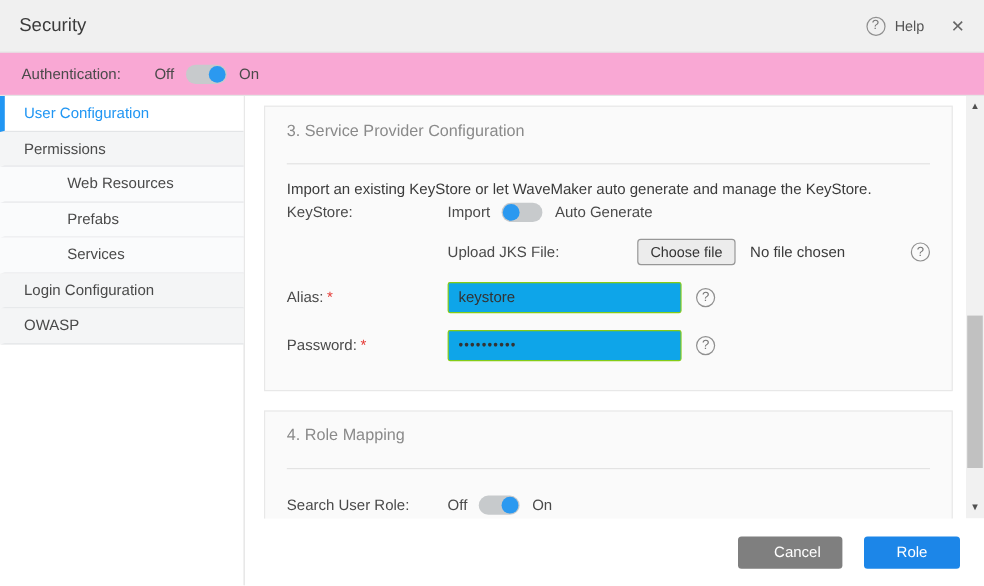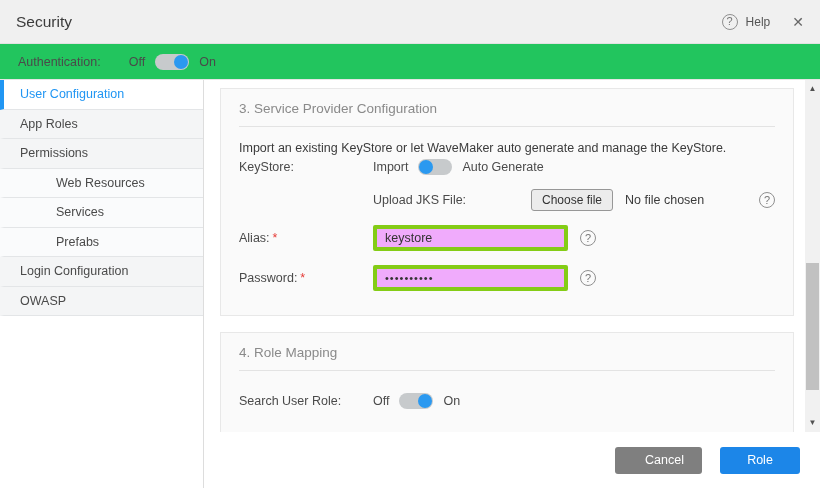--- a/index.html
+++ b/index.html
@@ -21,21 +21,21 @@
   .qicon {
     width:16px; height:16px; border:1px solid #8f8f8f; border-radius:50%;
     color:#777; font-size:11px; display:inline-flex; align-items:center;
     justify-content:center; line-height:1; background:transparent; flex:0 0 auto;
   }
   .hdr-help-text { font-size:12px; color:#555; }
   .hdr-close { font-size:14px; color:#666; margin-left:14px; cursor:pointer; }
 
   
   .authbar {
-    height:36px; background:#22c55e; border-bottom:1px solid #e5e5e5;
+    height:36px; background:#f9a8d4; border-bottom:1px solid #e5e5e5;
     display:flex; align-items:center; padding:0 18px; flex:0 0 auto; font-size:12.5px; color:#4a4a4a;
   }
   .authbar .lbl { margin-right:28px; }
   .tgl-word { font-size:12.5px; color:#4a4a4a; }
   .toggle {
     width:34px; height:16px; border-radius:9px; background:#c7cacc;
     position:relative; display:inline-block; margin:0 10px; cursor:pointer; flex:0 0 auto;
   }
   .toggle .knob {
     width:14px; height:14px; border-radius:50%; background:#2b99f0;
@@ -62,28 +62,28 @@
   
   .contentcol { flex:1; display:flex; flex-direction:column; min-width:0; position:relative; }
   .scrollarea {
     flex:1; overflow:hidden; position:relative; background:#fff;
     padding:8px 26px 0 16px;
   }
   .card {
     background:#fafafa; border:1px solid #e8e8e8;
     padding:12px 18px 6px 18px; margin-bottom:16px;
   }
-  .card-title { font-size:13.5px; color:#8a8a8a; padding-bottom:10px; border-bottom:1px solid #e3e3e3; }
+  .card-title { font-size:13.5px; color:#8a8a8a; padding-bottom:20px; border-bottom:1px solid #e3e3e3; }
   .card-desc { font-size:12.5px; color:#3b3b3b; margin:14px 0 4px 0; }
   .frow { display:flex; align-items:center; margin-bottom:14px; font-size:12.5px; color:#4a4a4a; }
   .frow .flabel { width:134px; flex:0 0 auto; }
   .req { color:#e53935; margin-left:3px; }
   .txt-input {
-    width:195px; height:26px; border:4px solid #84cc16; border-radius:2px;
-    background:#f0abfc; padding:0 8px; font-size:12.5px; color:#333;
+    width:195px; height:26px; border:1px solid #84cc16; border-radius:2px;
+    background:#0ea5e9; padding:0 8px; font-size:12.5px; color:#333;
     font-family:"Liberation Sans", sans-serif; outline:none;
   }
   .txt-input.pwd { letter-spacing:1px; font-size:11px; }
   .icon-gap { margin-left:12px; }
   .subrow { display:flex; align-items:center; flex:1; }
   .sublabel { width:158px; flex:0 0 auto; font-size:12.5px; color:#4a4a4a; }
   .choose-btn {
     border:1px solid #979797; background:#ececec; border-radius:3px;
     font-size:12px; color:#333; padding:3px 10px; cursor:pointer;
     font-family:"Liberation Sans", sans-serif;
@@ -142,33 +142,30 @@
     <span class="tgl-word">On</span>
   </div>
 
   <div class="bodyrow">
 
     <div class="sidebar">
       <div class="side-item active">
           <span>User Configuration</span>
         </div>
       <div class="side-item">
-          <span>App Roles</span>
-        </div>
-      <div class="side-item">
           <span>Permissions</span>
         </div>
       <div class="side-item sub">
           <span>Web Resources</span>
         </div>
       <div class="side-item sub">
+          <span>Prefabs</span>
+        </div>
+      <div class="side-item sub">
           <span>Services</span>
-        </div>
-      <div class="side-item sub">
-          <span>Prefabs</span>
         </div>
       <div class="side-item">
           <span>Login Configuration</span>
         </div>
       <div class="side-item">
           <span>OWASP</span>
         </div>
     </div>
 
     <div class="contentcol">

